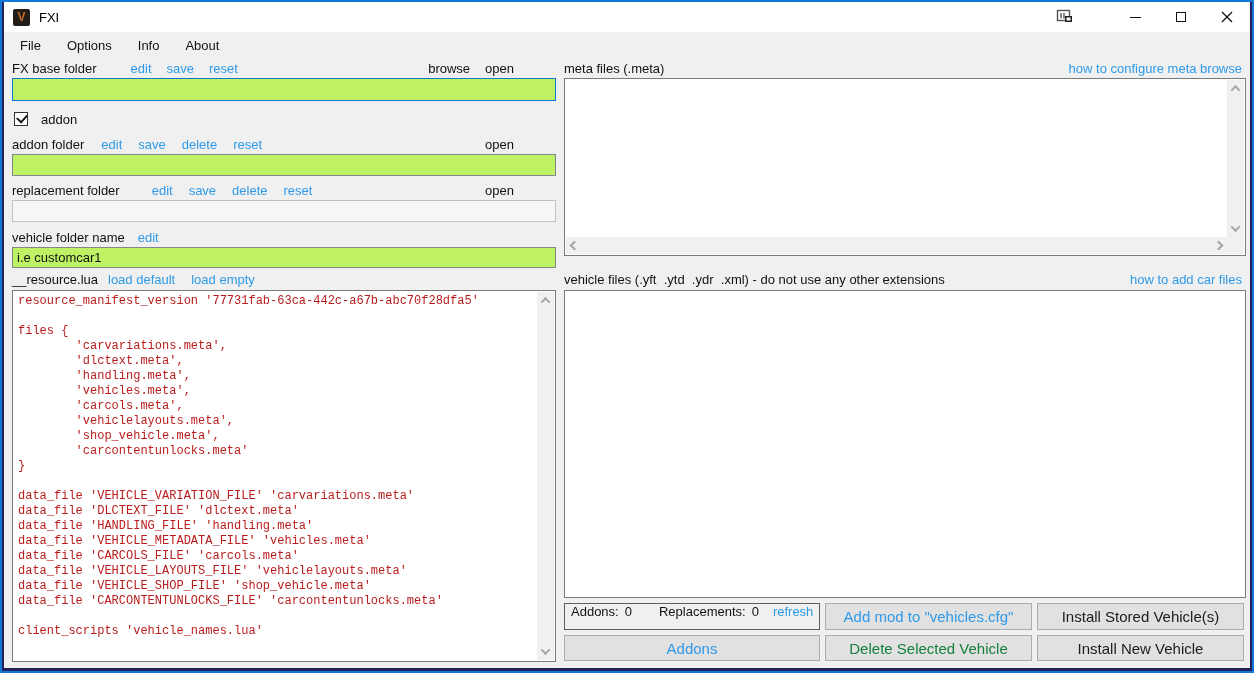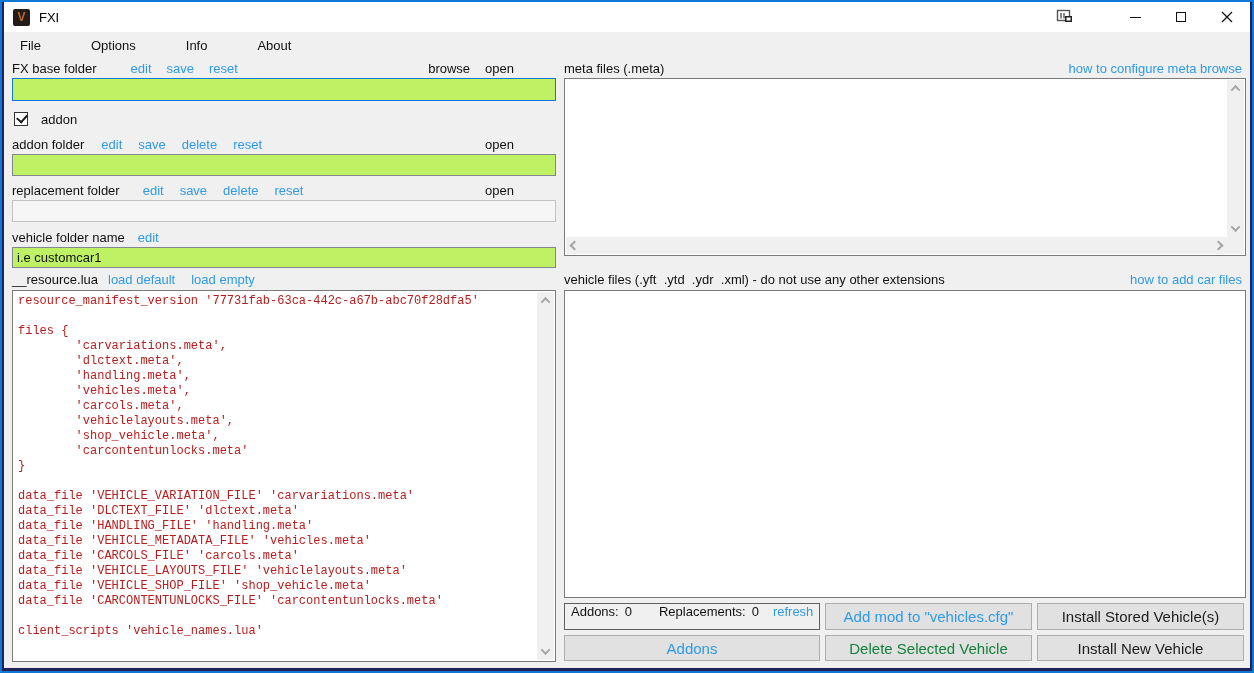--- a/index.html
+++ b/index.html
@@ -12,21 +12,21 @@
   .app-icon { width:17px; height:17px; margin-left:9px; background:#221d19; color:#c06a28; font-weight:bold; font-size:12px;
               display:flex; align-items:center; justify-content:center; border-radius:2px; }
   .app-title { font-size:13px; color:#000; margin-left:9px; }
   .tb-right { position:absolute; right:0; top:0; height:30px; display:flex; align-items:center; }
   .overlay-icon { width:46px; height:30px; display:flex; align-items:center; justify-content:center; margin-right:24px; }
   .tb-btn { width:46px; height:30px; display:flex; align-items:center; justify-content:center; }
   .glyph-min { width:11px; height:1px; background:#111; }
   .glyph-max { width:10px; height:10px; border:1px solid #111; background:transparent; }
 
   
-  .menubar { height:26px; display:flex; align-items:center; padding-left:3px; flex:0 0 auto;gap:24px; }
+  .menubar { height:26px; display:flex; align-items:center; padding-left:3px; flex:0 0 auto; }
   .menu-item { font-size:13px; color:#111; padding:4px 13px; }
 
   
   .content { position:relative; flex:1 1 auto; background:#f0f0f0; font-size:13px; color:#111; }
   .row { position:absolute; display:flex; align-items:center; height:16px; }
   .lbl { color:#111; white-space:pre; }
   .link { color:#2f9ae8; }
   .plain-action { color:#111; }
   .spacer { flex:1 1 auto; }
 
@@ -130,21 +130,21 @@
       <span class="link" style="margin-right:16px;">edit</span>
       <span class="link" style="margin-right:16px;">save</span>
       <span class="link" style="margin-right:16px;">delete</span>
       <span class="link">reset</span>
       <span class="spacer"></span>
       <span class="plain-action" style="margin-right:42px;">open</span>
     </div>
     <input class="tbox" style="left: 8px; top: 96px; width: 544px; height: 22px;" value="">
 
     <div class="row" style="left:8px; top:124px; width:544px;">
-      <span class="lbl" style="margin-right:23px;">replacement folder</span>
+      <span class="lbl" style="margin-right:32px;">replacement folder</span>
       <span class="link" style="margin-right:16px;">edit</span>
       <span class="link" style="margin-right:16px;">save</span>
       <span class="link" style="margin-right:16px;">delete</span>
       <span class="link">reset</span>
       <span class="spacer"></span>
       <span class="plain-action" style="margin-right:42px;">open</span>
     </div>
     <input class="tbox disabled" style="left: 8px; top: 142px; width: 544px; height: 22px;" value="">
 
     <div class="row" style="left:8px; top:171px; width:544px;">

